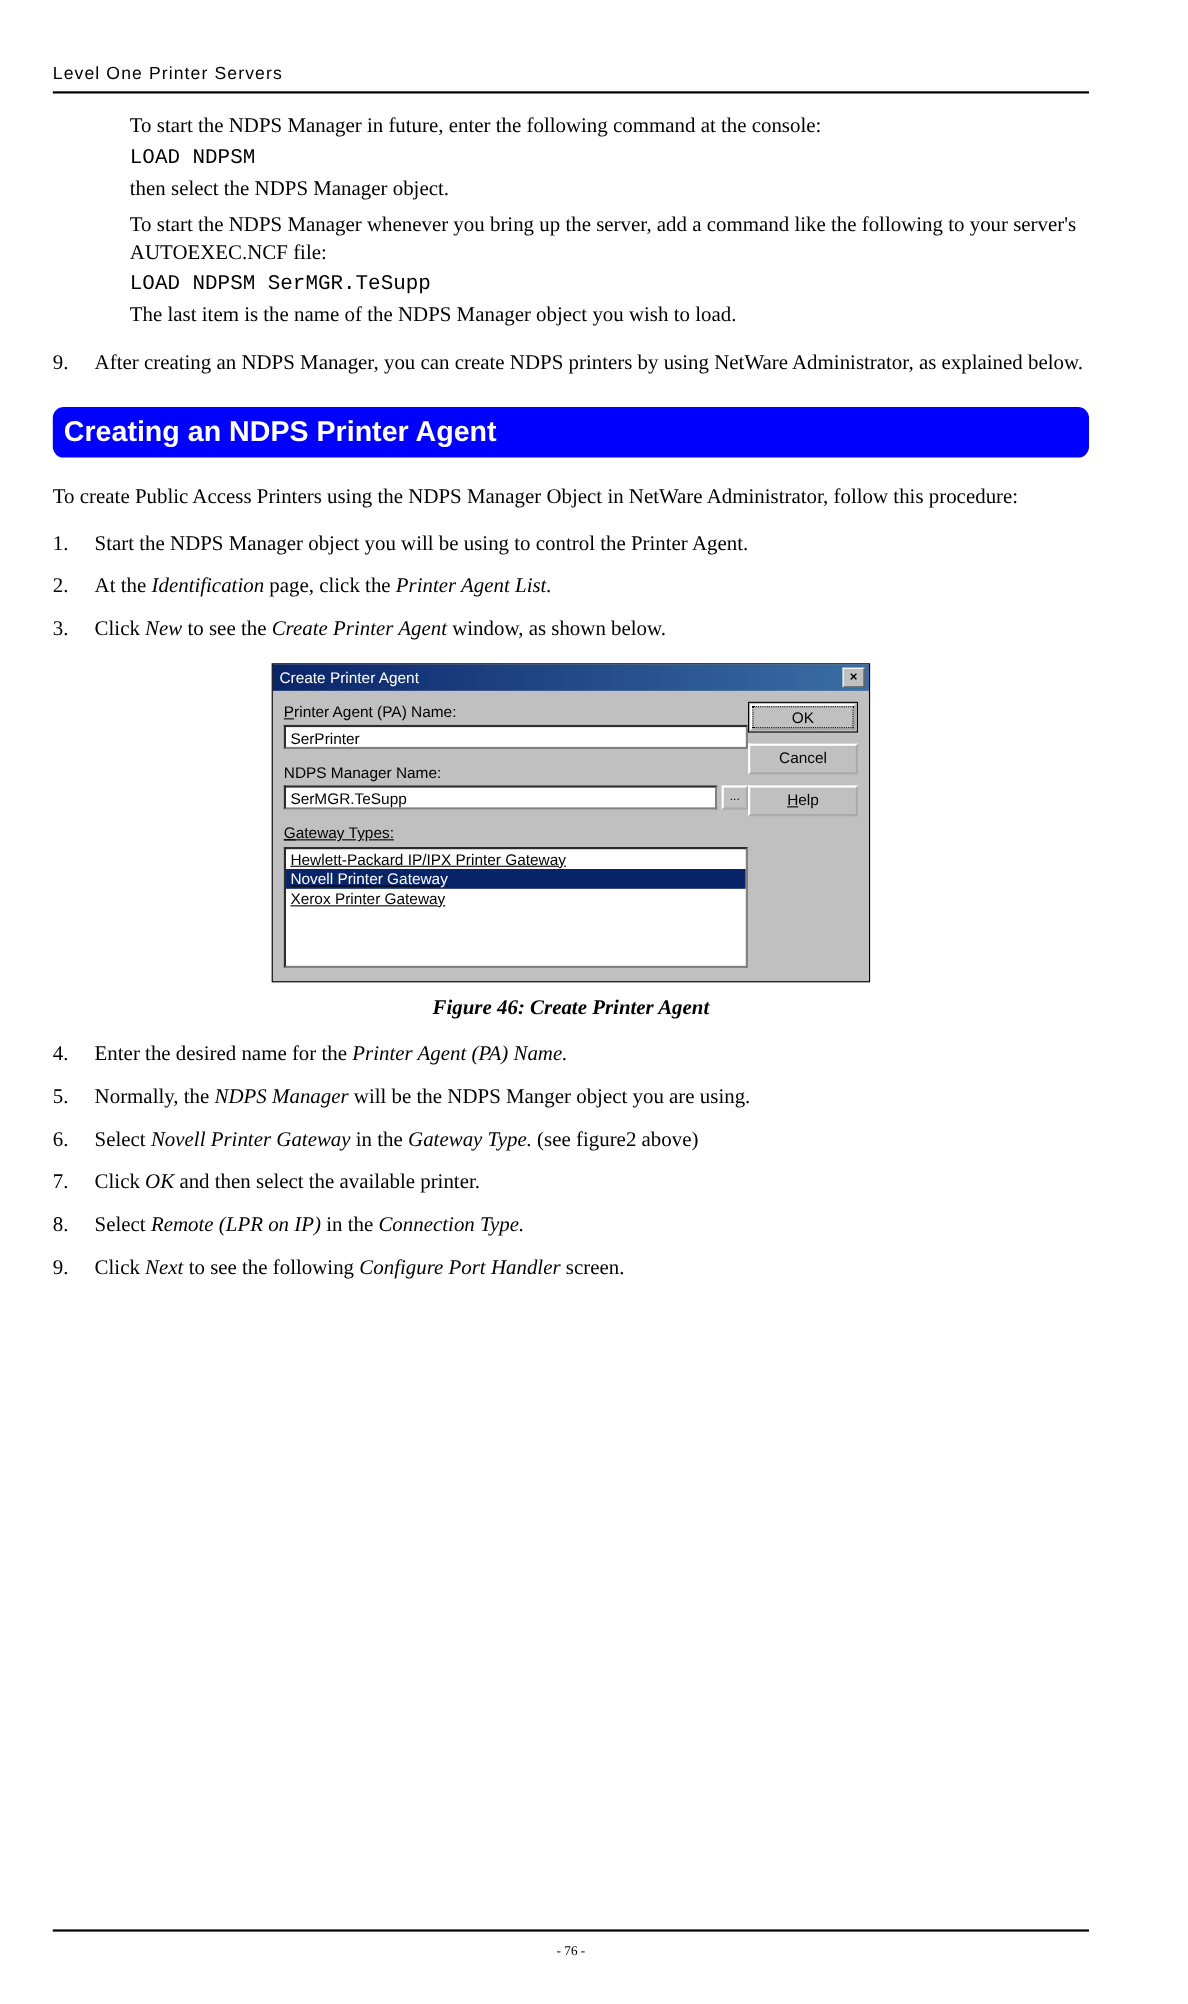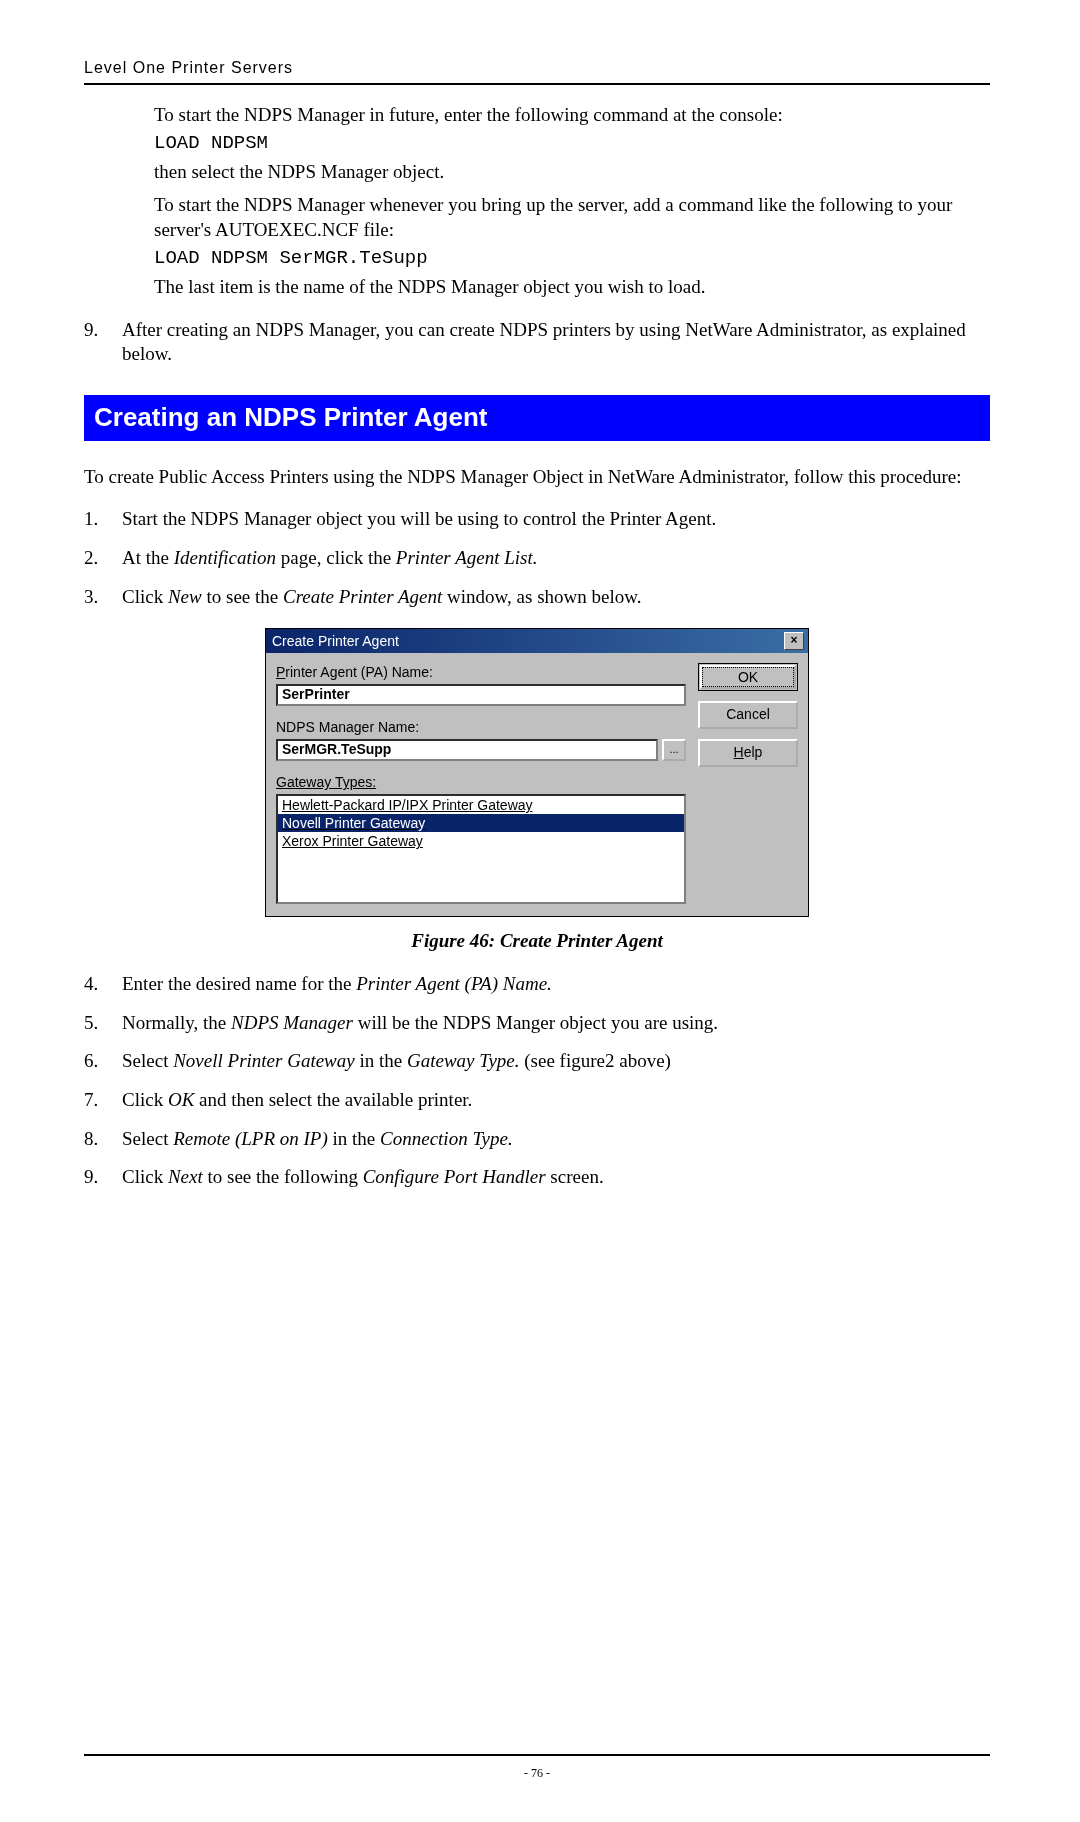--- a/index.html
+++ b/index.html
@@ -8,21 +8,21 @@
     background: #fff;
     font-family: "Times New Roman", Times, serif;
     font-size: 19px;
     color: #000;
     line-height: 1.3;
   }
   .page {
     width: 1080px;
     min-height: 1822px;
     box-sizing: border-box;
-    padding: 58px 90px 40px 84px;
+    padding: 58px 90px 40px 48px;
     display: flex;
     flex-direction: column;
     position: relative;
   }
   .content-area { flex: 1 0 auto; }
   .header-title {
     font-family: Arial, Helvetica, sans-serif;
     font-size: 16px;
     letter-spacing: 1px;
     margin-bottom: 4px;
@@ -53,20 +53,21 @@
   }
   ol.main-list > li > .li-body { flex: 1; }
   .section-banner {
     background: #0000ff;
     color: #fff;
     font-family: Arial, Helvetica, sans-serif;
     font-weight: bold;
     font-size: 26px;
     padding: 6px 10px;
     margin: 28px 0 24px 0;
+    border-radius: 10px;
   }
   .intro-para { margin-bottom: 4px; }
   .italic { font-style: italic; }
 
   
   .dialog-wrap {
     margin: 18px auto 12px auto;
     width: 544px;
   }
   .dlg {
@@ -92,41 +93,40 @@
     border-bottom-color: #404040;
     color: #000;
     font-size: 12px;
     line-height: 14px;
     text-align: center;
     font-weight: bold;
   }
   .dlg-body {
     display: flex;
     padding: 10px 10px 12px 10px;
-    gap: 12px;
+    gap: 0;
   }
   .dlg-left { flex: 1; }
   .dlg-right {
     width: 100px;
     display: flex;
     flex-direction: column;
     gap: 10px;
   }
   .lbl { margin-bottom: 3px; display: block; }
   .lbl .ul { text-decoration: underline; }
   .txtbox {
     background: #fff;
     border: 2px inset #808080;
     height: 22px;
     padding: 1px 4px;
     box-sizing: border-box;
     width: 100%;
     display: flex;
-    align-items: flex-end;
-    font-weight: bold;
+    align-items: flex-start;
   }
   .field-row { margin-bottom: 12px; }
   .ndps-row { display: flex; gap: 4px; }
   .ndps-row .txtbox { flex: 1; }
   .browse-btn {
     width: 24px; height: 22px;
     background: #c0c0c0;
     border: 2px outset #fff;
     box-sizing: border-box;
     font-size: 11px;

